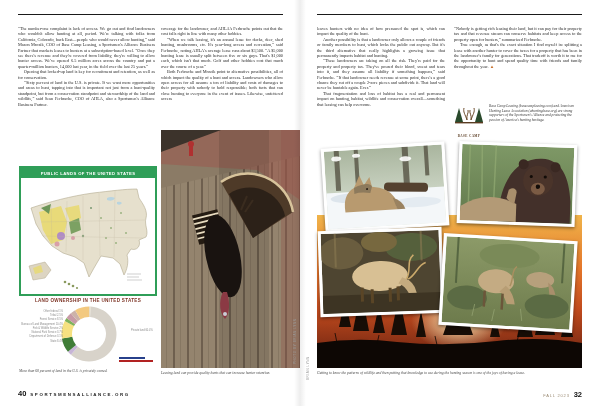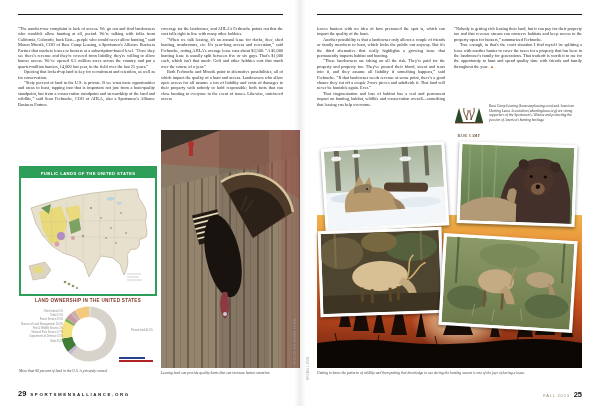--- a/index.html
+++ b/index.html
@@ -163,21 +163,21 @@
     <ellipse cx="62" cy="126" rx="17" ry="42" transform="rotate(-12 62 126)" fill="#191310"></ellipse>
     <path d="M80,80 L86,66 M84,82 L92,70" stroke="#3a2c1f" stroke-width="2"></path>
     <path d="M62,162 C57,172 59,184 64,189 C69,184 69,172 66,162 Z" fill="#8b3a44"></path>
     <circle cx="64" cy="184" r="2" fill="#c9ccd4"></circle>
   </svg>
 </div>
 <div class="abs caption" style="left:161px;top:371px;width:139px;">Leasing land can provide quality hunts that can increase hunter retention.</div>
 <div class="abs vcred" style="left:293px;top:268px;height:96px;">PHOTO BY BRIAN LYNN</div>
 
 <div class="abs footer" style="left:18px;top:382px;">
-  <span class="pg-num">29</span><span class="site">SPORTSMENSALLIANCE.ORG</span>
+  <span class="pg-num">40</span><span class="site">SPORTSMENSALLIANCE.ORG</span>
 </div>
 
 <div class="abs gutter"></div>
 
 <div class="abs rule" style="left:317px;top:14px;width:265px;"></div>
 <div class="abs textcol" style="left:317px;top:26px;width:128px;height:114px;">
     <p class="para">leaves hunters with no idea of how pressured the spot is, which can impact the quality of the hunt.</p>
     <p class="para ind">Another possibility is that a landowner only allows a couple of friends or family members to hunt, which locks the public out anyway. But it's the third alternative that really highlights a growing issue that permanently impacts habitat and hunting.</p>
     <p class="para ind">“These landowners are taking on all the risk. They're paid for the property and property tax. They've poured their blood, sweat and tears into it, and they assume all liability if something happens,” said Ferbrache. “If that landowner needs revenue at some point, there's a good chance they cut off a couple 2-acre pieces and subdivide it. That land will never be huntable again. Ever.”</p>
     <p class="para ind">That fragmentation and loss of habitat has a real and permanent impact on hunting, habitat, wildlife and conservation overall—something that leasing can help overcome.</p>
@@ -349,14 +349,14 @@
           <line x1="80" y1="80" x2="78" y2="68"></line>
           <line x1="50" y1="82" x2="52" y2="70"></line>
       </g>
     </svg>
   </div>
 </div>
 <div class="abs caption" style="left:317px;top:371px;width:265px;">Getting to know the patterns of wildlife and then putting that knowledge to use during the hunting season is one of the joys of having a lease.</div>
 <div class="abs vcred" style="left:306px;top:320px;height:60px;">BRIAN LYNN</div>
 
 <div class="abs footer" style="right:18px;top:383px;text-align:right;">
-  <span class="issue">FALL 2023</span><span class="pg-num">25</span>
+  <span class="issue">FALL 2023</span><span class="pg-num">32</span>
 </div>
 
 </body></html>

